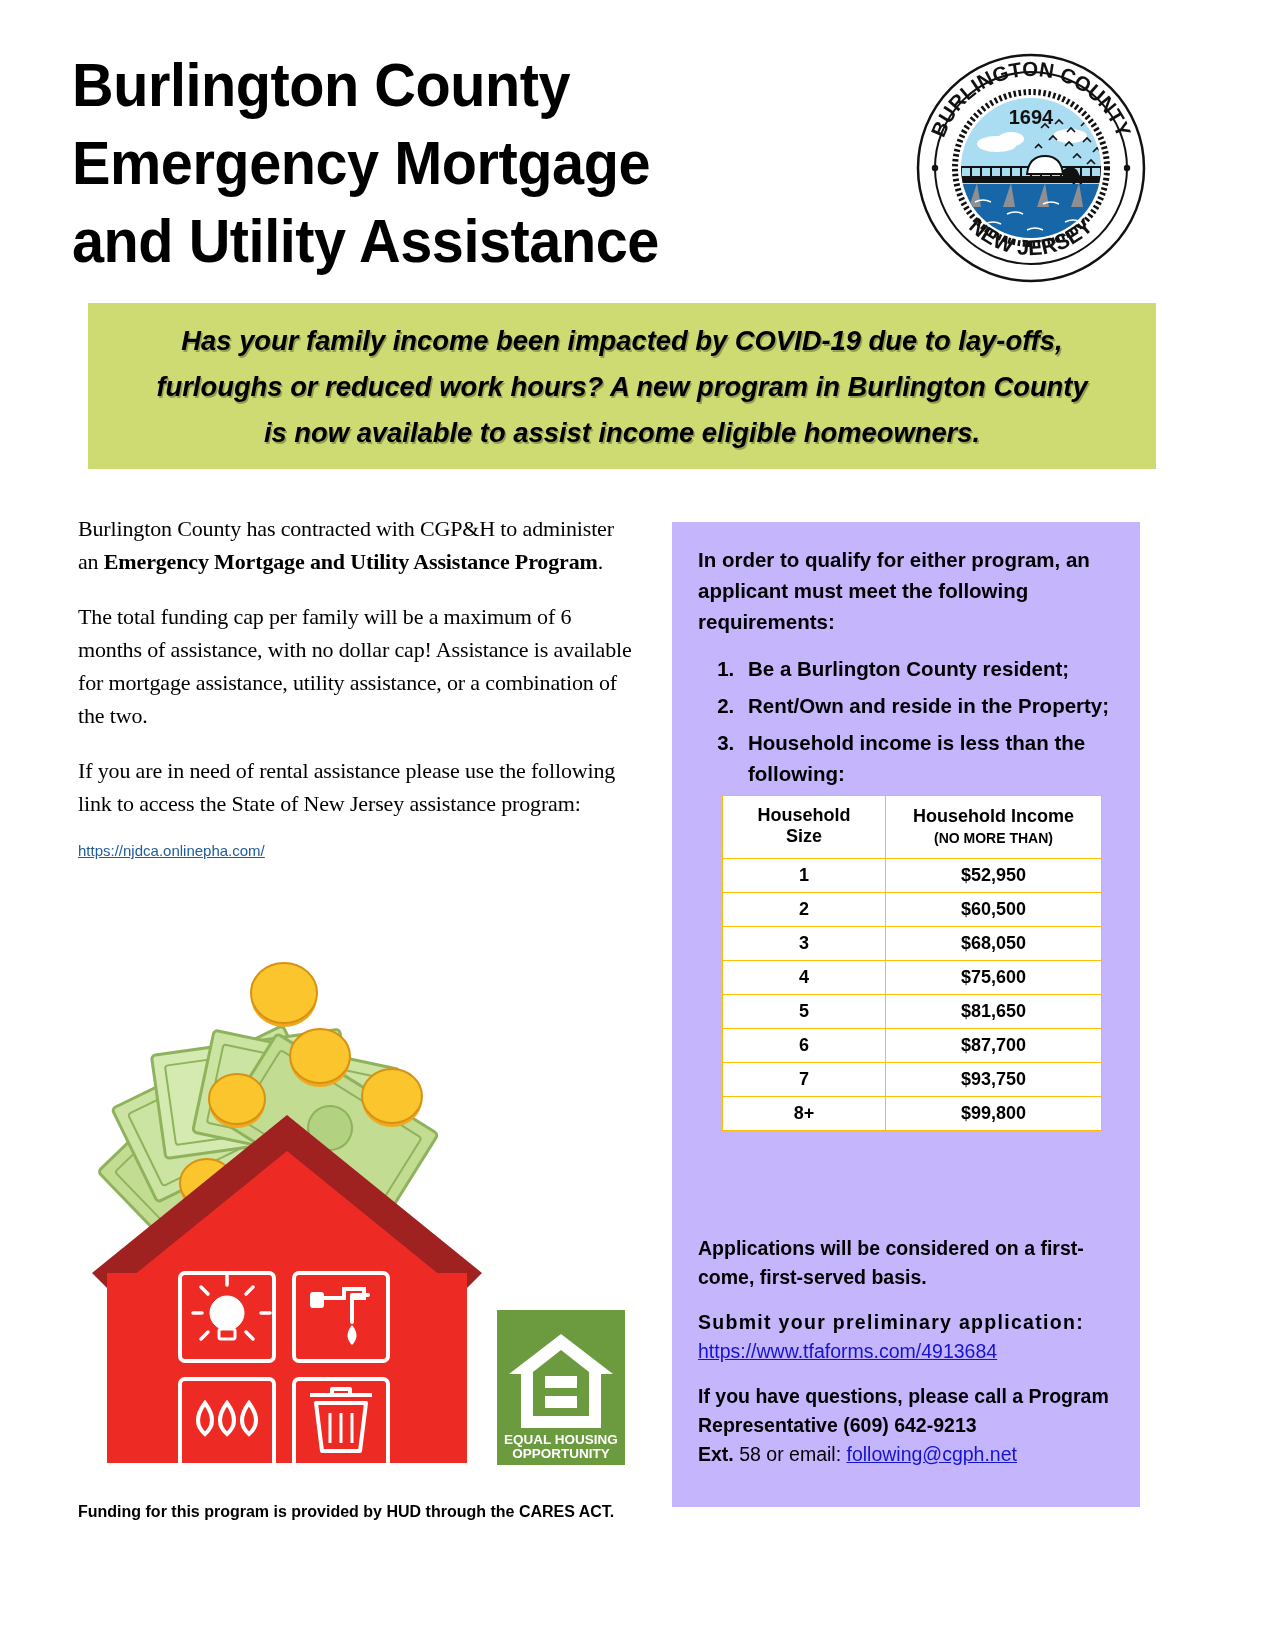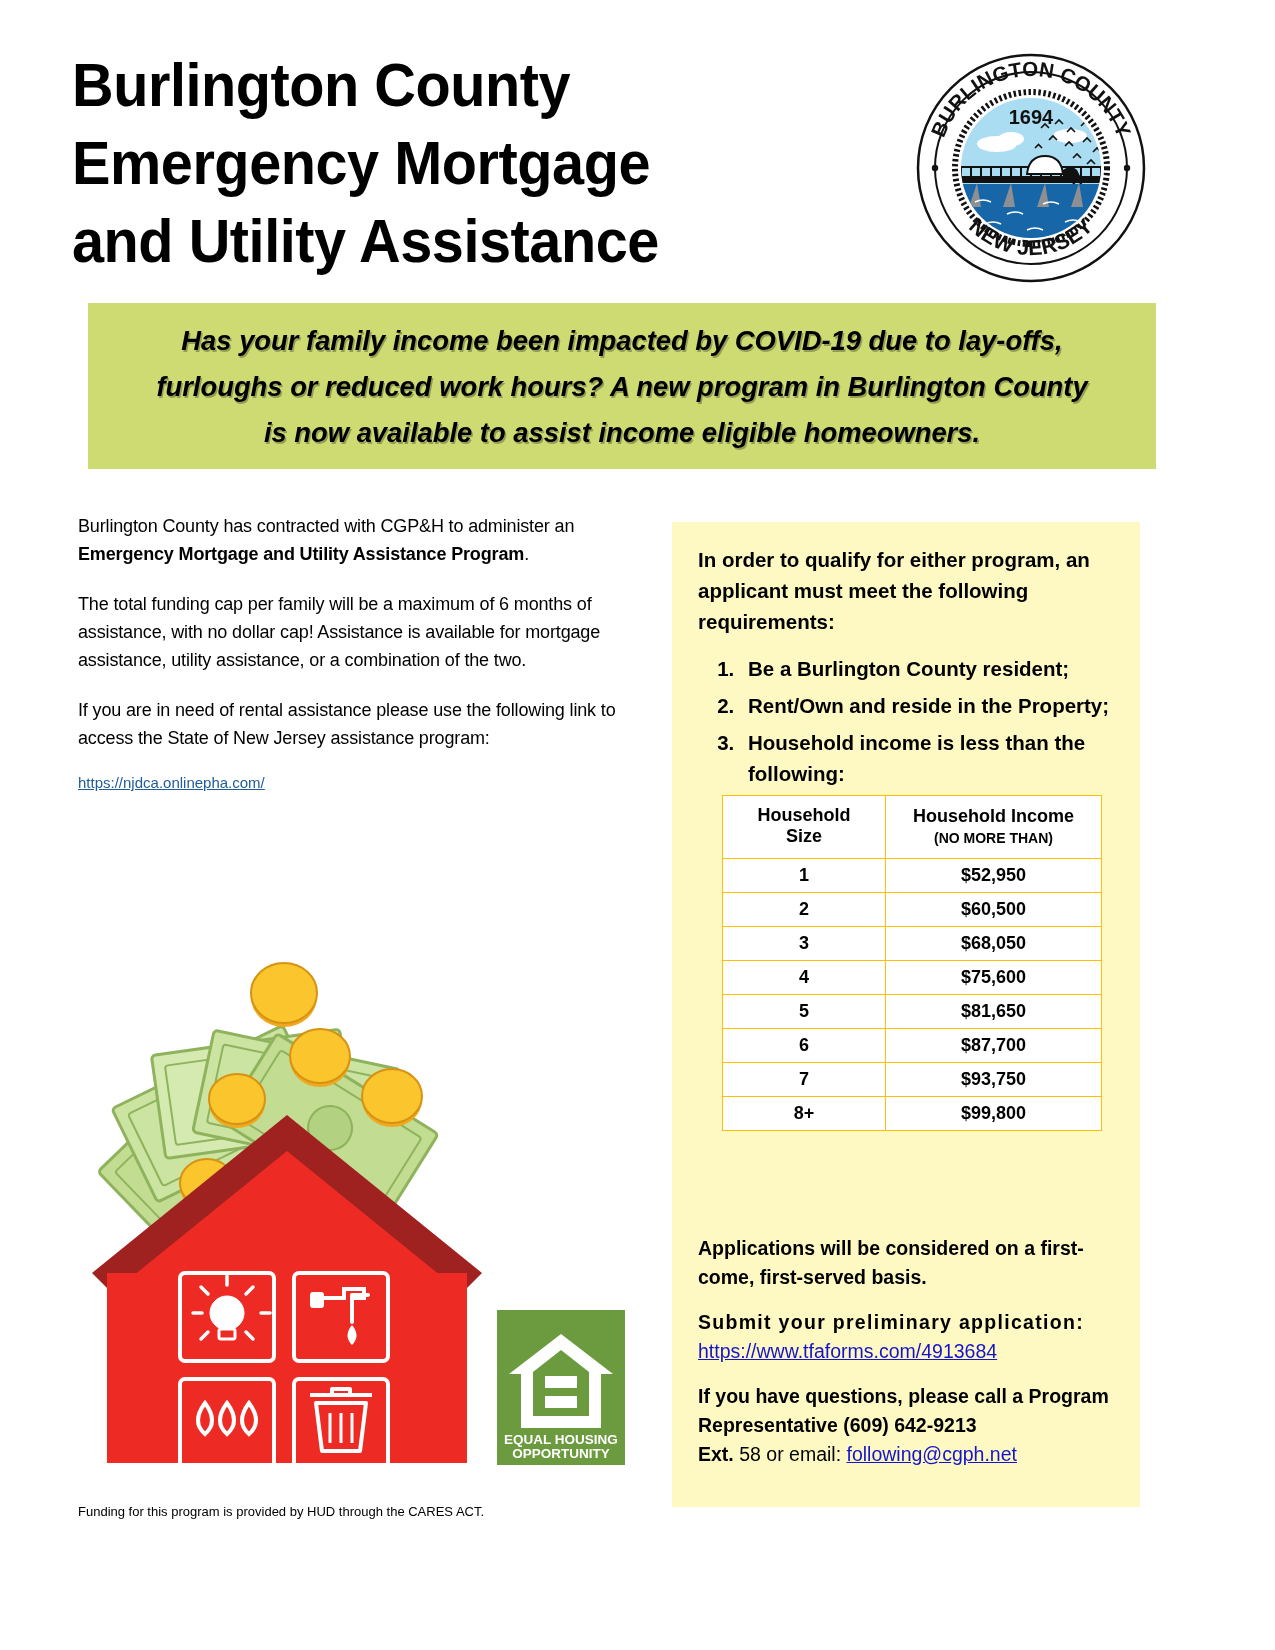--- a/index.html
+++ b/index.html
@@ -40,43 +40,43 @@
     font-weight:bold;font-style:italic;
     font-size:28.5px;line-height:46px;
     text-align:center;white-space:nowrap;
     text-shadow:1.5px 1.5px 0 rgba(0,0,0,0.28);
     transform:scaleX(0.96);
   }
 
   
   .left-col{position:absolute;left:78px;top:512px;width:560px;}
   .para{
-    font-size:18px;line-height:28px;margin:0 0 22px 0;
-    font-family:Liberation Sans, sans-serif;
+    font-size:22px;line-height:33px;margin:0 0 22px 0;
+    font-family:Liberation Serif, serif;
     letter-spacing:-0.15px;
   }
   .para b{font-weight:bold;}
   .link{color:#1f5c99;text-decoration:underline;font-size:15px;}
   a.link{cursor:pointer;}
 
   
   .illo{position:absolute;left:62px;top:955px;width:450px;height:510px;}
 
   
   .eho{position:absolute;left:497px;top:1310px;width:128px;height:139px;}
 
   .footer-note{
     position:absolute;left:78px;top:1500px;width:600px;
-    font-size:13px;font-weight:normal;line-height:24px;
+    font-size:16px;font-weight:bold;line-height:24px;
   }
 
   
   .panel{
     position:absolute;left:672px;top:522px;width:468px;height:985px;
-    background:#fef9c3;
+    background:#c4b5fd;
   }
   .panel-inner{position:absolute;left:26px;top:22px;width:420px;}
   .panel-head{
     font-size:20.5px;font-weight:bold;line-height:31px;margin:0 0 16px 0;
   }
   ol.reqs{margin:0 0 16px 0;padding:0 0 0 42px;}
   ol.reqs li{
     font-size:20.5px;font-weight:bold;line-height:31px;
     margin-bottom:6px;padding-left:8px;
   }

